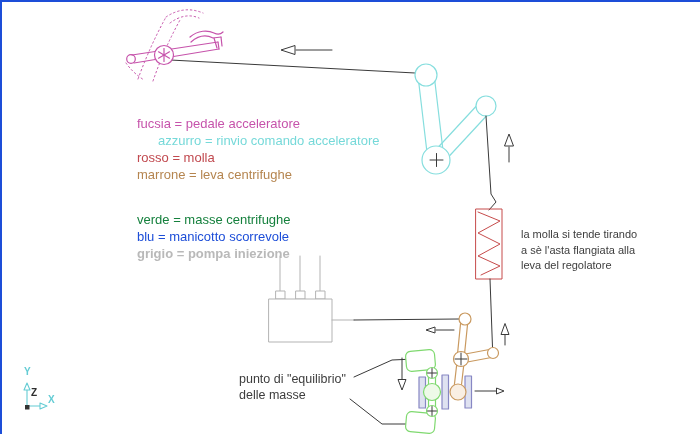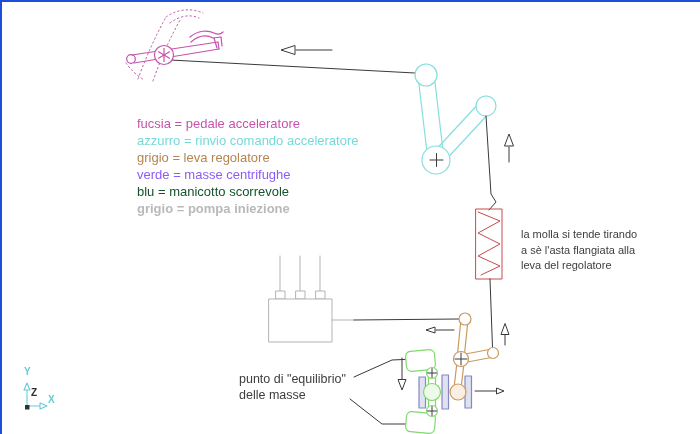--- a/index.html
+++ b/index.html
@@ -166,24 +166,25 @@
       <line x1="25" y1="403" x2="25" y2="388"></line>
       <polygon points="25,381 22,388 28,388" fill="#ffffff"></polygon>
       <line x1="27" y1="404" x2="38" y2="404"></line>
       <polygon points="45,404 38,401 38,407" fill="#ffffff"></polygon>
       <rect x="23" y="403" width="4.5" height="4.5" fill="#333333" stroke="none"></rect>
     </g>
   </svg>
 
   <div class="legend">
     <div style="color: rgb(198, 83, 171);">fucsia = pedale acceleratore</div>
-    <div style="color: rgb(118, 217, 217);">azzurro = rinvio comando acceleratore</div>
-    <div style="color: rgb(181, 133, 79);">grigio = leva regolatore</div>
-    <div style="color: #8b5cf6;">verde = masse centrifughe</div>
-    <div style="color: #14532d;">blu = manicotto scorrevole</div>
+    <div style="color: rgb(118, 217, 217); margin-left: 21px;">azzurro = rinvio comando acceleratore</div>
+    <div style="color: rgb(193, 73, 79);">rosso = molla</div>
+    <div style="color: rgb(181, 133, 79);">marrone = leva centrifughe</div>
+    <div style="color: #15803d; margin-top: 28px;">verde = masse centrifughe</div>
+    <div style="color: #1d4ed8;">blu = manicotto scorrevole</div>
     <div style="color: rgb(185, 185, 185); font-weight: bold;">grigio = pompa iniezione</div>
   </div>
 
   <div class="txt note-spring">la molla si tende  tirando
 a sè l'asta flangiata alla
 leva del regolatore</div>
   <div class="txt note-masses">punto di "equilibrio"
 delle masse</div>
 
   <span class="ax-label ax-y">Y</span>

